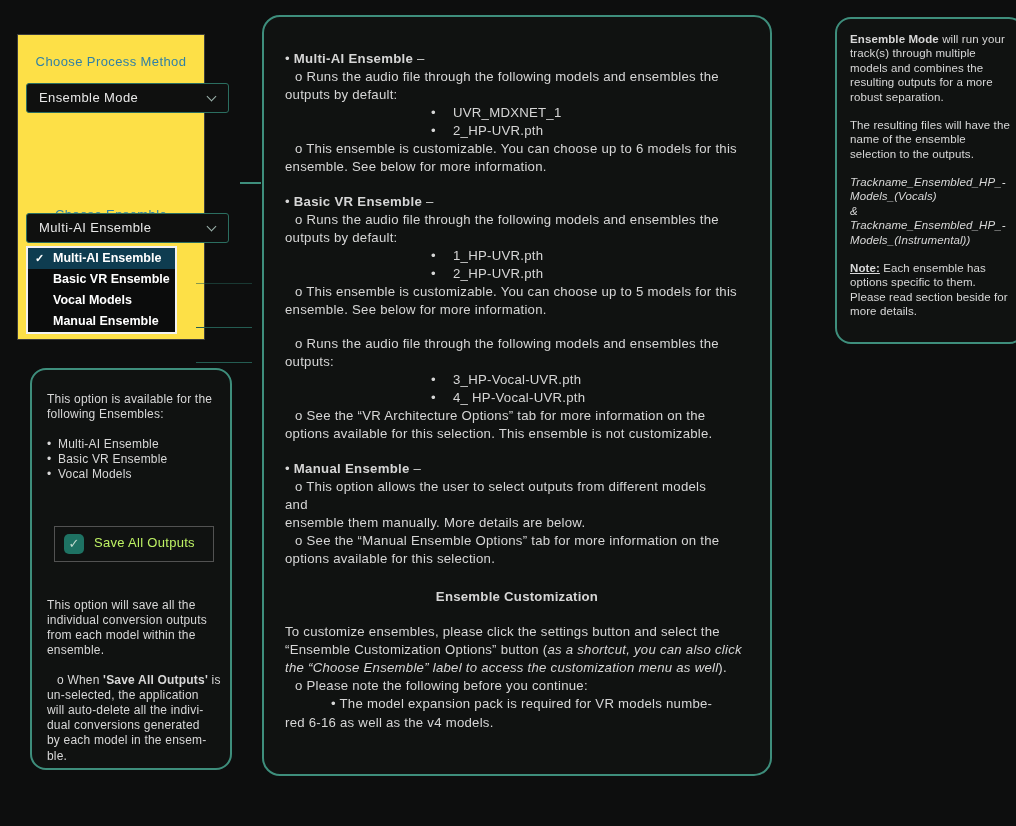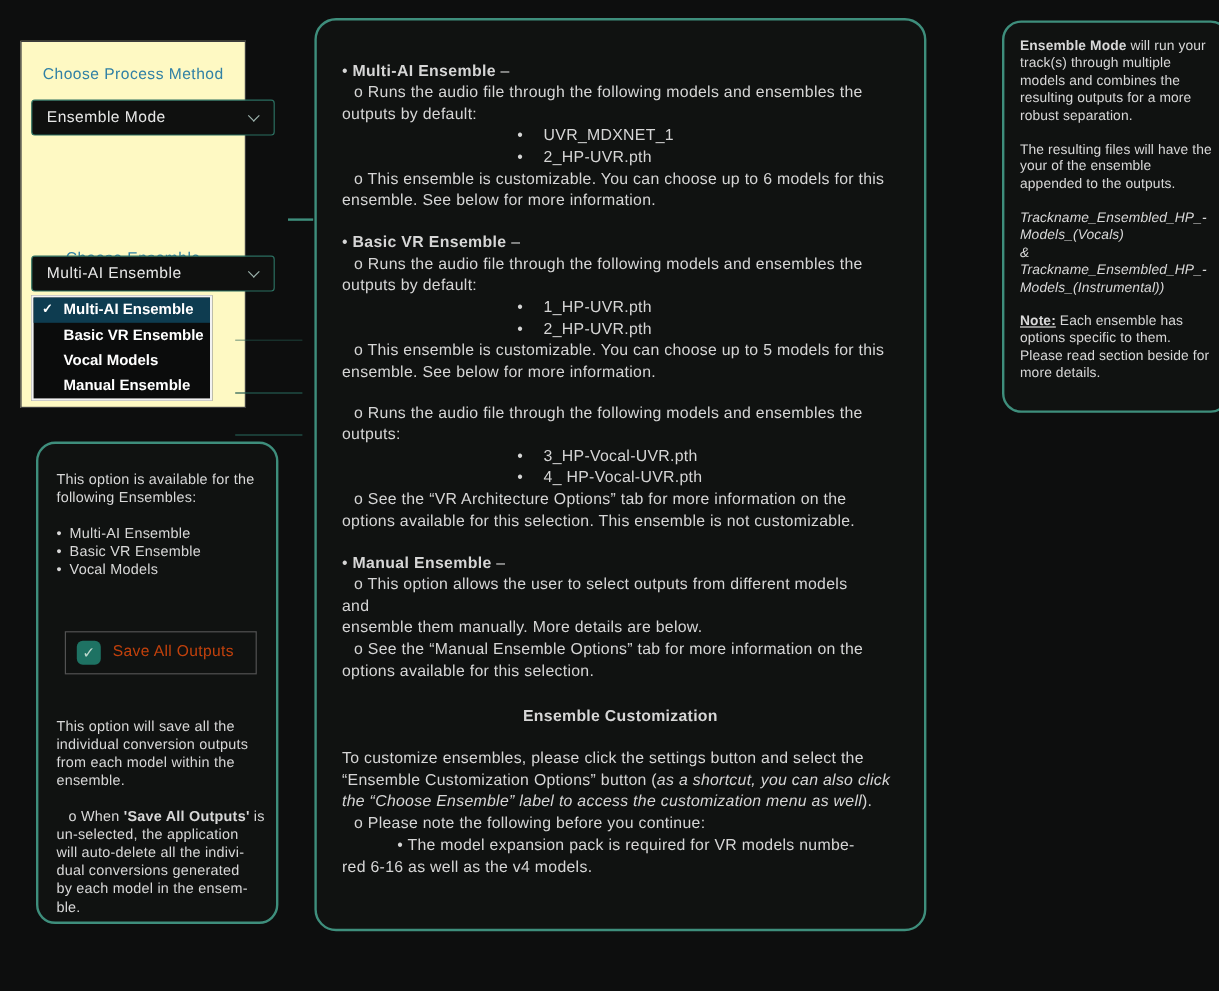--- a/index.html
+++ b/index.html
@@ -7,21 +7,21 @@
   body {
     width:1016px; height:826px; position:relative; overflow:hidden;
     background:#0D0E0E; color:#D8D8D8;
     font-family:"Liberation Sans", sans-serif;
   }
   .pre { white-space:pre-line; }
 
   
   #app-panel {
     position:absolute; left:17px; top:34px; width:188px; height:306px;
-    background:#fef9c3; border:1px solid #3C3C3C;
+    background:#fde047; border:1px solid #3C3C3C;
   }
   .field-label {
     position:absolute; left:0; width:100%; text-align:center;
     color:#3181A5; font-size:13px; letter-spacing:.4px;
   }
   #label-process { top:19px; }
   #label-ensemble { top:151px;margin-top:21px; }
   .select {
     position:absolute; left:8px; width:203px; height:30px;
     background:#0F100F; border:1px solid #2B6E60; border-radius:3px;
@@ -71,21 +71,21 @@
   #left-bullets li::before { content:"•"; position:absolute; left:0; }
   #save-frame {
     width:160px; height:36px; border:1px solid #525252; margin:43px 0 0 7px;
     display:flex; align-items:center; padding-left:9px; cursor:pointer;
   }
   #save-checkbox {
     width:20px; height:20px; background:#1E7263; border-radius:5px;
     color:#BFD9CE; font-size:13px; line-height:20px; text-align:center;
     margin-right:10px;
   }
-  #save-label { font-size:13px; color:#c2410c; letter-spacing:.3px; }
+  #save-label { font-size:13px; color:#bef264; letter-spacing:.3px; }
   #left-desc-1 { margin-top:36px !important; }
   #left-desc-2 { margin-top:15px !important; text-indent:10px; }
 
   
   #main-panel { left:262px; top:15px; width:510px; height:761px;
                 border-radius:18px; border-width:2.5px;
                 padding:17px 21px 0 21px;
                 font-size:13.2px; line-height:1.37; letter-spacing:.25px; color:#D6D6D6; }
   #main-panel p { margin:0; }
   #main-heading { text-decoration:underline; text-underline-offset:3px; margin-bottom:17px !important; }
@@ -212,20 +212,20 @@
 
   <p id="custom-heading">Ensemble Customization</p>
   <p><span>To customize ensembles, please click the settings button and select the “Ensemble Customization Options” button (</span><i>as a shortcut, you can also click the “Choose Ensemble” label to access the customization menu as well</i><span>).</span></p>
   <p class="o-line">o Please note the following  before you continue:</p>
   <p class="pre" id="custom-note-bullet">•   The model expansion pack is required for VR models numbe-
 red 6-16 as well as the v4 models.</p>
 </div>
 
 <div class="teal-panel" id="info-right">
   <p><b>Ensemble Mode</b><span> will run your track(s) through multiple models and combines the resulting outputs for a more robust separation.</span></p>
-  <p>The resulting files will have the your of the ensemble appended to the outputs.</p>
+  <p>The resulting files will have the name of the ensemble selection to the outputs.</p>
   <p class="pre" id="right-tracknames">Trackname_Ensembled_HP_-
 Models_(Vocals)
 &amp;
 Trackname_Ensembled_HP_-
 Models_(Instrumental))</p>
   <p><span class="u-bold">Note:</span><span> Each ensemble has options specific to them. Please read section beside for more details.</span></p>
 </div>
 
 </body></html>

